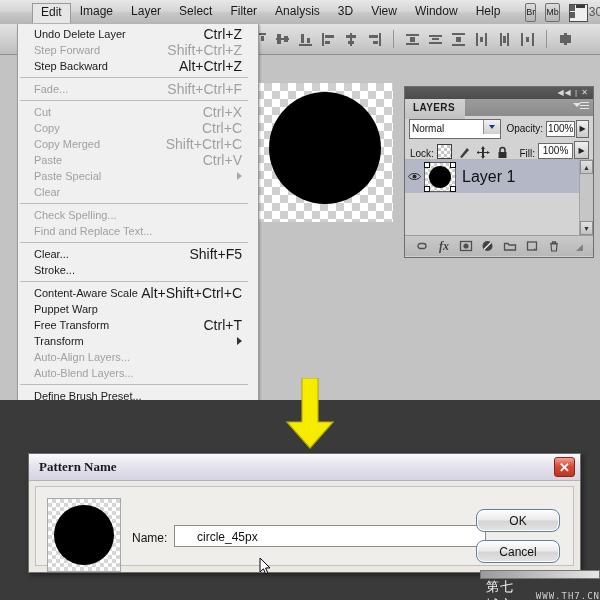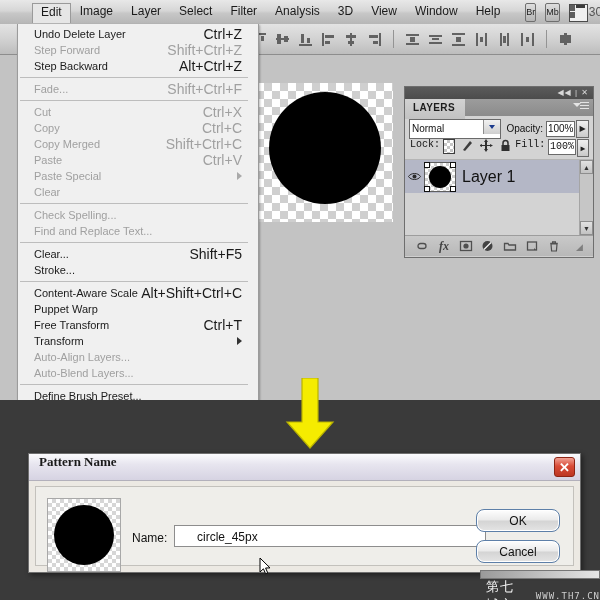--- a/index.html
+++ b/index.html
@@ -76,21 +76,21 @@
   .blendsel{width:105px;height:16px;border:1px solid #6a6a6a;background:#fff;
     font-size:10px;padding:1px 2px;position:relative;color:#111;display:flex;align-items:center;}
   .blendsel .bsc{position:absolute;right:0;top:0;width:16px;height:14px;
     background:linear-gradient(to bottom,#f2f2f2,#cfcfcf);border-left:1px solid #8e8e8e;
     display:flex;align-items:center;justify-content:center;}
   .lbl{font-size:10px;color:#111;margin-left:5px;}
   .numfield{width:33px;height:14px;border:1px solid #6a6a6a;background:#fff;font-size:10px;
     text-align:center;line-height:14px;color:#111;margin-left:3px;}
   .stepper{width:13px;height:16px;border:1px solid #6a6a6a;background:linear-gradient(to bottom,#f0f0f0,#c9c9c9);
     margin-left:1px;display:flex;align-items:center;justify-content:center;font-size:8px;color:#222;}
-  .lp-row2{display:flex;align-items:flex-start;height:20px;padding:0 4px;font-family:Liberation Mono, monospace;}
+  .lp-row2{display:flex;align-items:flex-end;height:20px;padding:0 4px;}
   .lockico{width:13px;height:13px;margin:0 3px;position:relative;}
   .layerlist{background:#d3d3d3;height:75px;position:relative;border-top:1px solid #b5b5b5;}
   .layerrow{display:flex;align-items:center;height:33px;background:#b4b7c6;padding-left:2px;}
   .eye{width:15px;height:15px;display:flex;align-items:center;justify-content:center;}
   .thumb{width:30px;height:28px;margin:0 6px 0 2px;border:1px solid #5e5e5e;position:relative;
     background-image:
       linear-gradient(45deg,#cfcfcf 25%,transparent 25%,transparent 75%,#cfcfcf 75%,#cfcfcf),
       linear-gradient(45deg,#cfcfcf 25%,transparent 25%,transparent 75%,#cfcfcf 75%,#cfcfcf);
     background-size:6px 6px;background-position:0 0,3px 3px;background-color:#fff;}
   .thumb .tc{position:absolute;left:4px;top:3px;width:22px;height:22px;border-radius:50%;background:#000;}
@@ -124,21 +124,21 @@
   
   .arrowwrap{position:absolute;left:280px;top:378px;width:60px;height:72px;}
 
   
   .lower{position:absolute;left:0;top:400px;width:600px;height:200px;background:#3a3a3a;}
 
   
   .dlg{position:absolute;left:28px;top:453px;width:551px;height:118px;
     border:1px solid #6f6f6f;background:#ece9e3;box-shadow:2px 2px 5px rgba(0,0,0,.45);}
   .dlg-title{height:26px;background:linear-gradient(to bottom,#fbfbfd 0%,#e7e5ef 40%,#d6d3e2 100%);
-    border-bottom:1px solid #b2b0bb;display:flex;position:relative;}
+    border-bottom:1px solid #b2b0bb;display:flex;align-items:center;position:relative;}
   .dlg-title span{font-size:13px;font-weight:bold;color:#1a1a1a;margin-left:10px;
     font-family:"Liberation Serif", serif;}
   .closebtn{position:absolute;right:5px;top:3px;width:19px;height:18px;border-radius:3px;
     background:linear-gradient(to bottom,#f0a194 0%,#d94b37 45%,#bc3622 100%);
     border:1px solid #8d2414;display:flex;align-items:center;justify-content:center;
     color:#fff;font-size:13px;font-weight:bold;line-height:13px;font-family:"Liberation Sans",sans-serif;}
   .dlg-body{position:absolute;left:6px;top:32px;right:6px;bottom:6px;
     background:#efeeea;border:1px solid #c3c1bc;}
   .pvbox{position:absolute;left:11px;top:11px;width:72px;height:72px;border:1px solid #a8a8a8;
     background-image:

